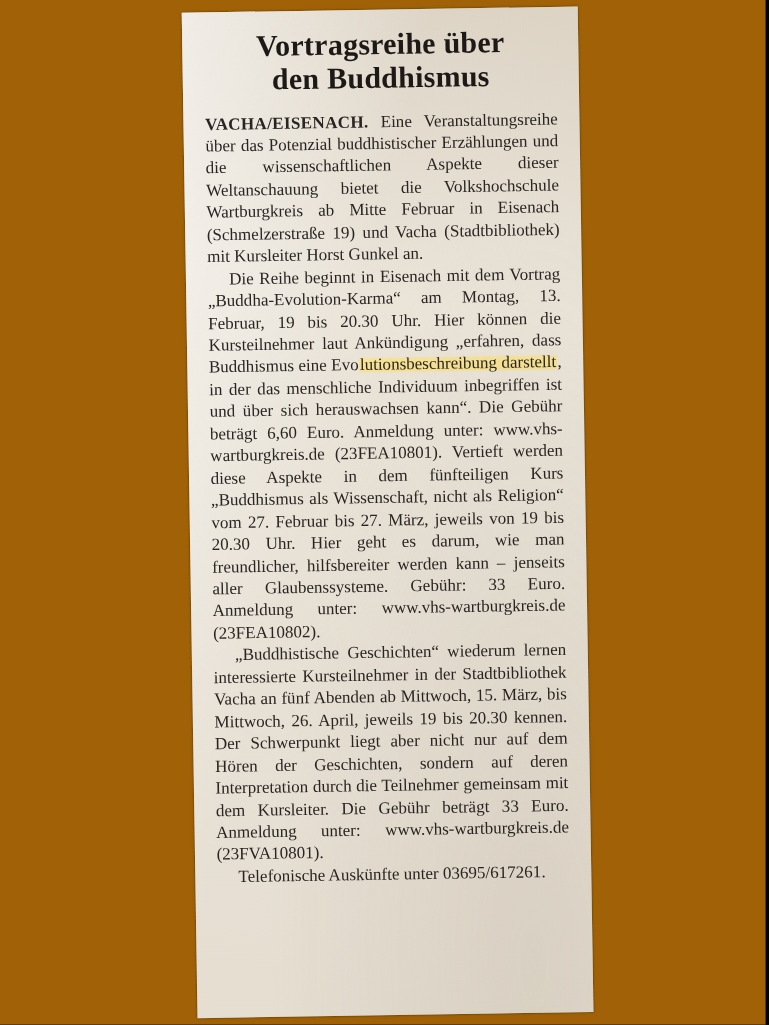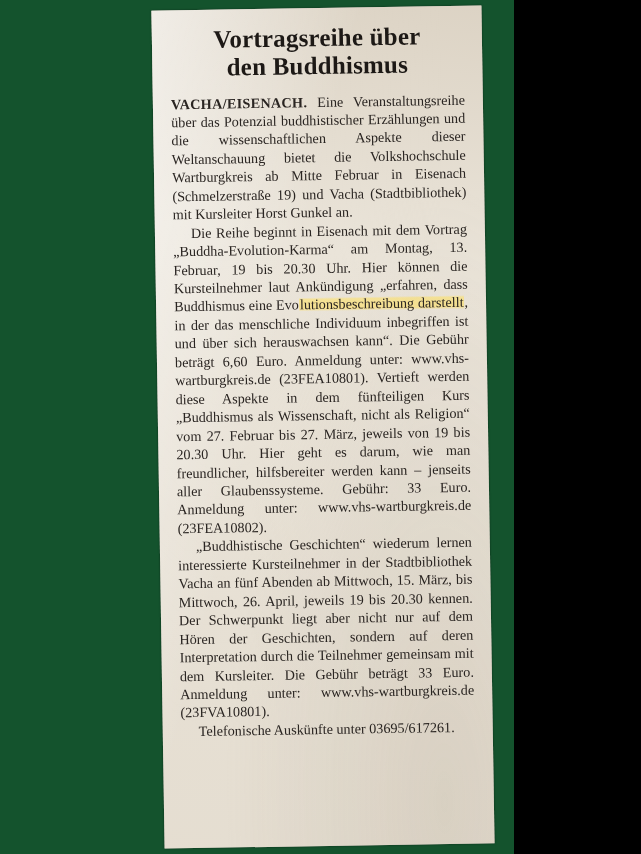--- a/index.html
+++ b/index.html
@@ -8,23 +8,23 @@
     background: #000000;
   }
   body {
     width: 641px;
     height: 854px;
     overflow: hidden;
     font-family: "Liberation Serif", serif;
   }
   #page {
     position: relative;
-    width: 514px;
+    width: 638px;
     height: 854px;
-    background: #14532d;
+    background: #a16207;
   }
   
   #clipping {
     position: absolute;
     left: 158px;
     top: 8px;
     width: 330px;
     height: 838px;
     background: #e9e3d8;
     background-image:

